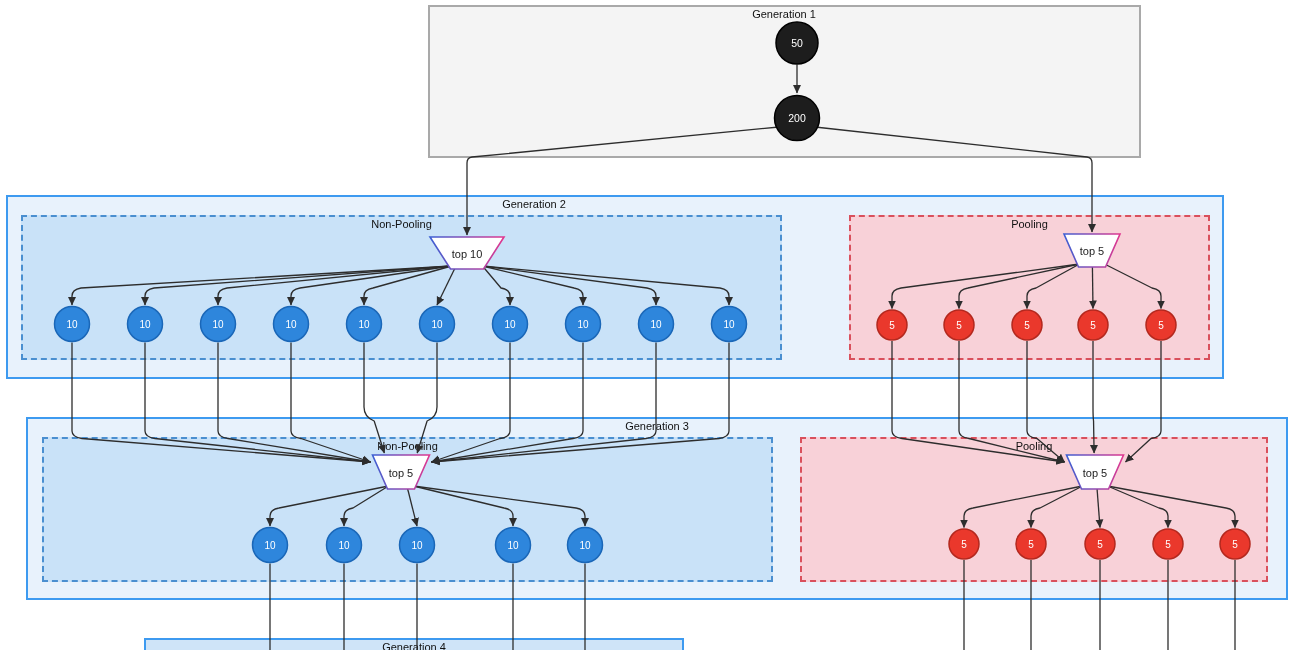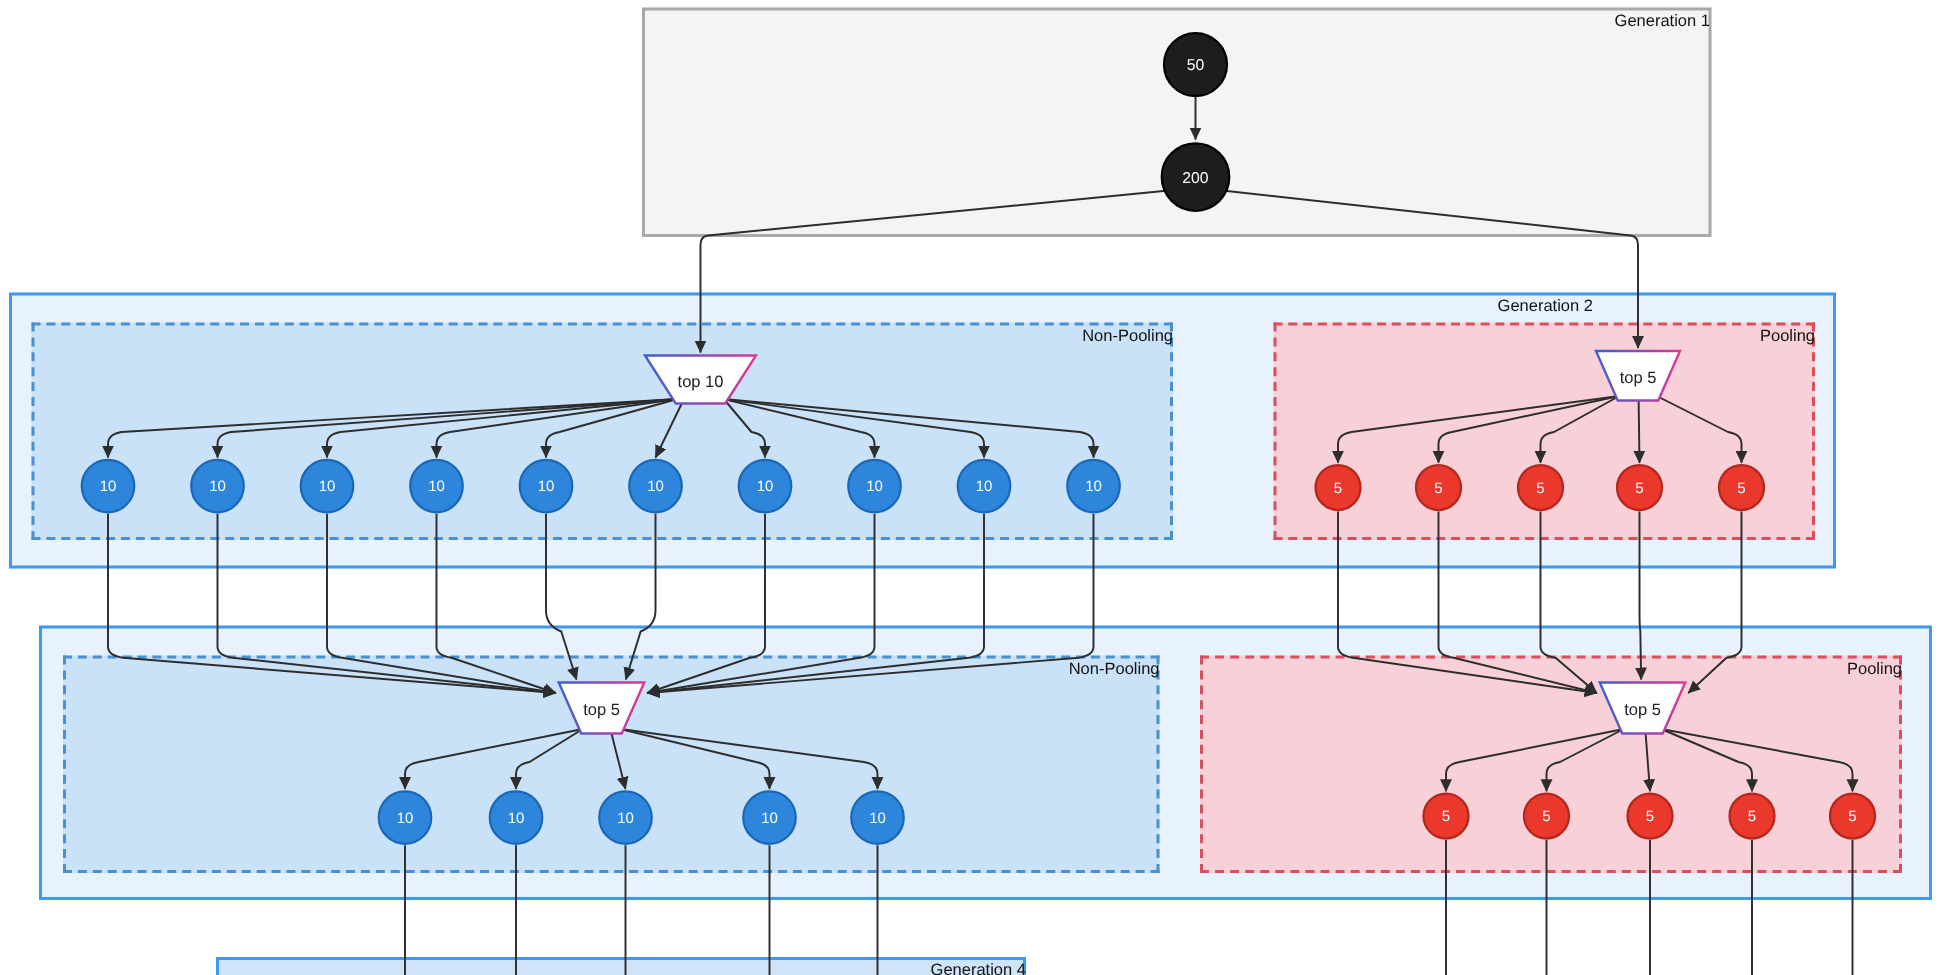--- a/index.html
+++ b/index.html
@@ -9,21 +9,21 @@
   .gen1{left:428px;top:5px;width:713px;height:153px;background:#f4f4f4;border:2px solid #a9a9a9;}
   .gen2{left:6px;top:195px;width:1218px;height:184px;}
   .gen3{left:26px;top:417px;width:1262px;height:183px;}
   .gen4{left:144px;top:638px;width:540px;height:40px;background:#cfe4f8;border:2px solid #3d9af0;}
   .np{background:#c9e2f8;border:2px dashed #4a8fd0;}
   .pool{background:#f8d1d8;border:2px dashed #d9505c;}
   .g2np{left:21px;top:215px;width:761px;height:145px;}
   .g2p{left:849px;top:215px;width:361px;height:145px;}
   .g3np{left:42px;top:437px;width:731px;height:145px;}
   .g3p{left:800px;top:437px;width:468px;height:145px;}
-  .lbl{position:absolute;text-align:right;font-size:11px;color:#111;z-index:2;line-height:12px;}
+  .lbl{position:absolute;text-align:center;font-size:11px;color:#111;z-index:2;line-height:12px;}
   svg#diagram{position:absolute;left:0;top:0;z-index:5;pointer-events:none;}
   .edge{fill:none;stroke:#2d2d2d;stroke-width:1.3px;stroke-linejoin:round;}
   .node circle{stroke-width:1.5px;}
   .node.blue circle{fill:#2e86dc;stroke:#1a67b8;}
   .node.red circle{fill:#ea382c;stroke:#b3281e;}
   .node.black circle{fill:#1d1d1d;stroke:#000;}
   .node text{fill:#fff;font-size:10px;font-family:"Liberation Sans",sans-serif;}
   .node.black text{font-size:10.5px;}
   .trap polygon{fill:#ffffff;stroke:url(#tzgrad);stroke-width:1.6px;}
   .trap text{fill:#222;font-size:11px;font-family:"Liberation Sans",sans-serif;}
@@ -39,20 +39,21 @@
   <div class="box outer gen2"></div>
   <div class="box np g2np"></div>
   <div class="box pool g2p"></div>
   <div class="lbl" style="left:6px;top:198px;width:1056px;">Generation 2</div>
   <div class="lbl" style="left:21px;top:218px;width:761px;">Non-Pooling</div>
   <div class="lbl" style="left:849px;top:218px;width:361px;">Pooling</div>
 
   <div class="box outer gen3"></div>
   <div class="box np g3np"></div>
   <div class="box pool g3p"></div>
+  <div class="lbl" style="left:26px;top:420px;width:1262px;">Generation 3</div>
   <div class="lbl" style="left:42px;top:440px;width:731px;">Non-Pooling</div>
   <div class="lbl" style="left:800px;top:440px;width:468px;">Pooling</div>
 
   <div class="box gen4"></div>
   <div class="lbl" style="left:144px;top:641px;width:540px;">Generation 4</div>
 
   <svg id="diagram" width="1300" height="650" viewBox="0 0 1300 650">
     <defs>
       <linearGradient id="tzgrad" x1="0" y1="0" x2="1" y2="0">
         <stop offset="0" stop-color="#3d5fd3"></stop>

